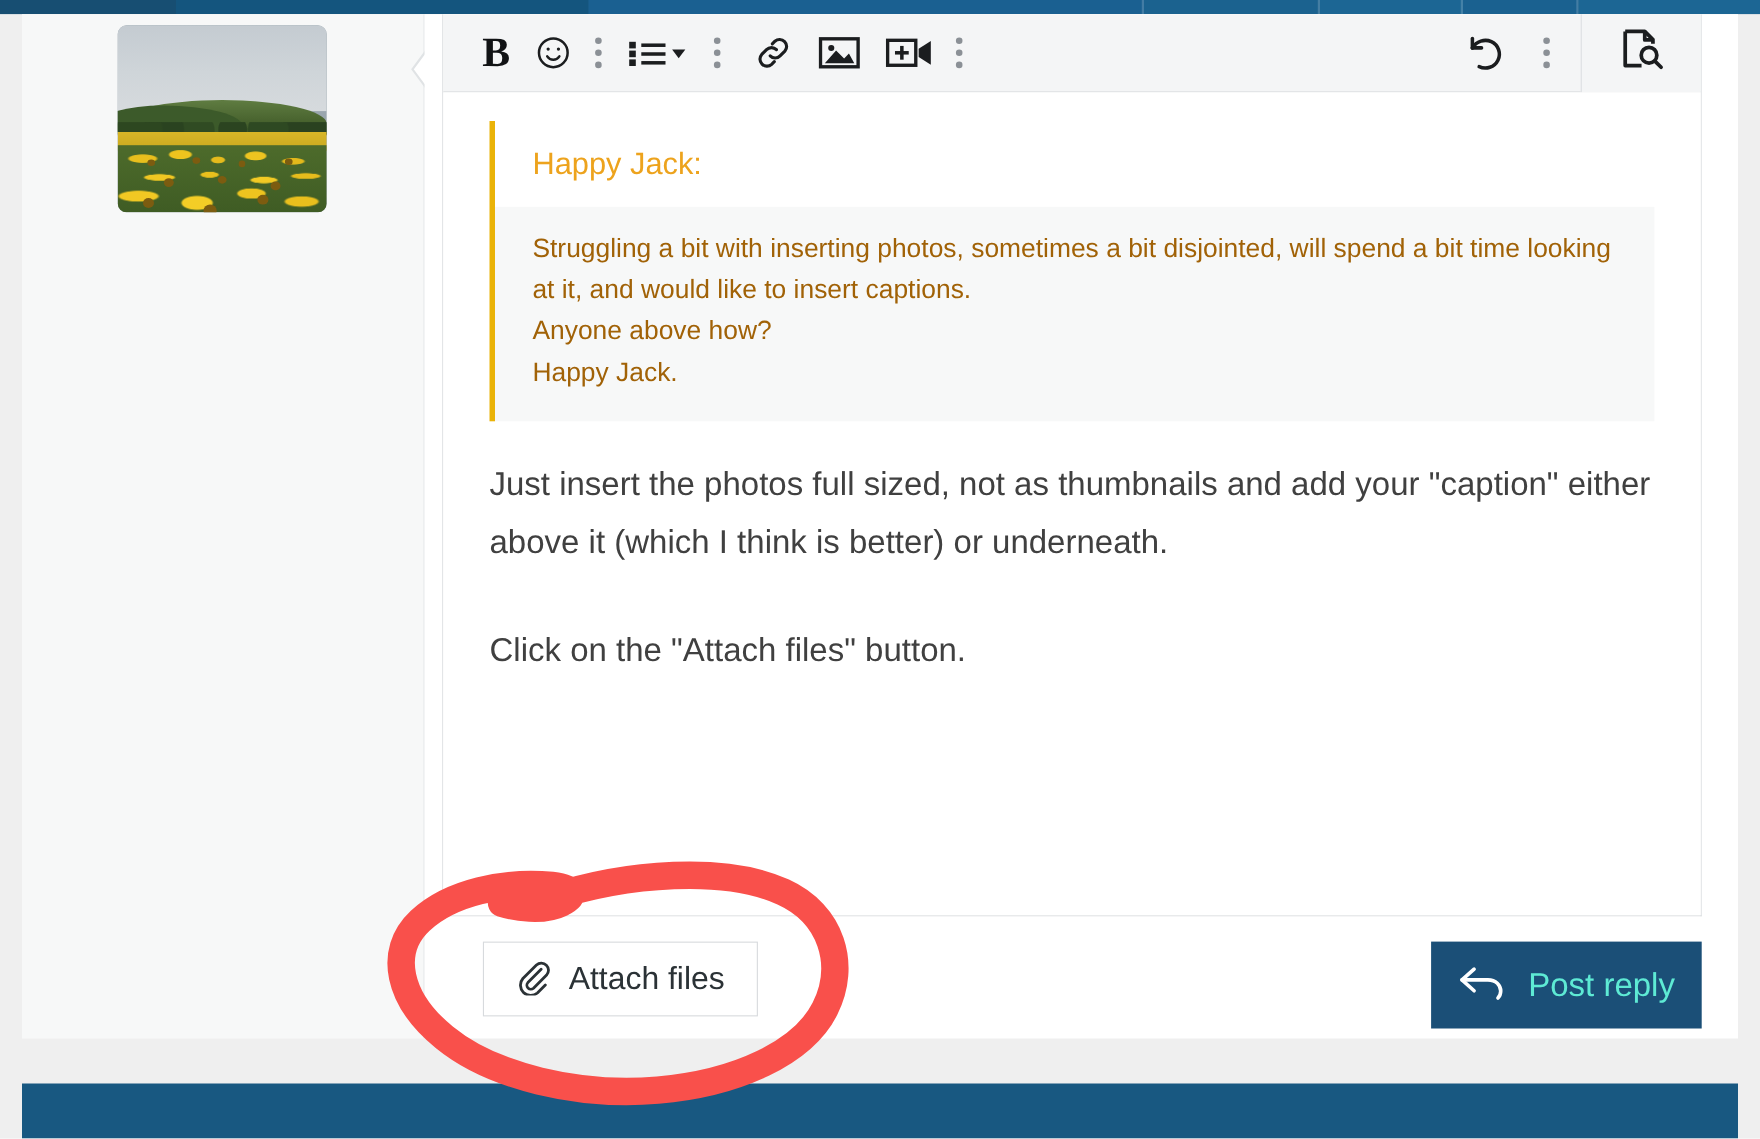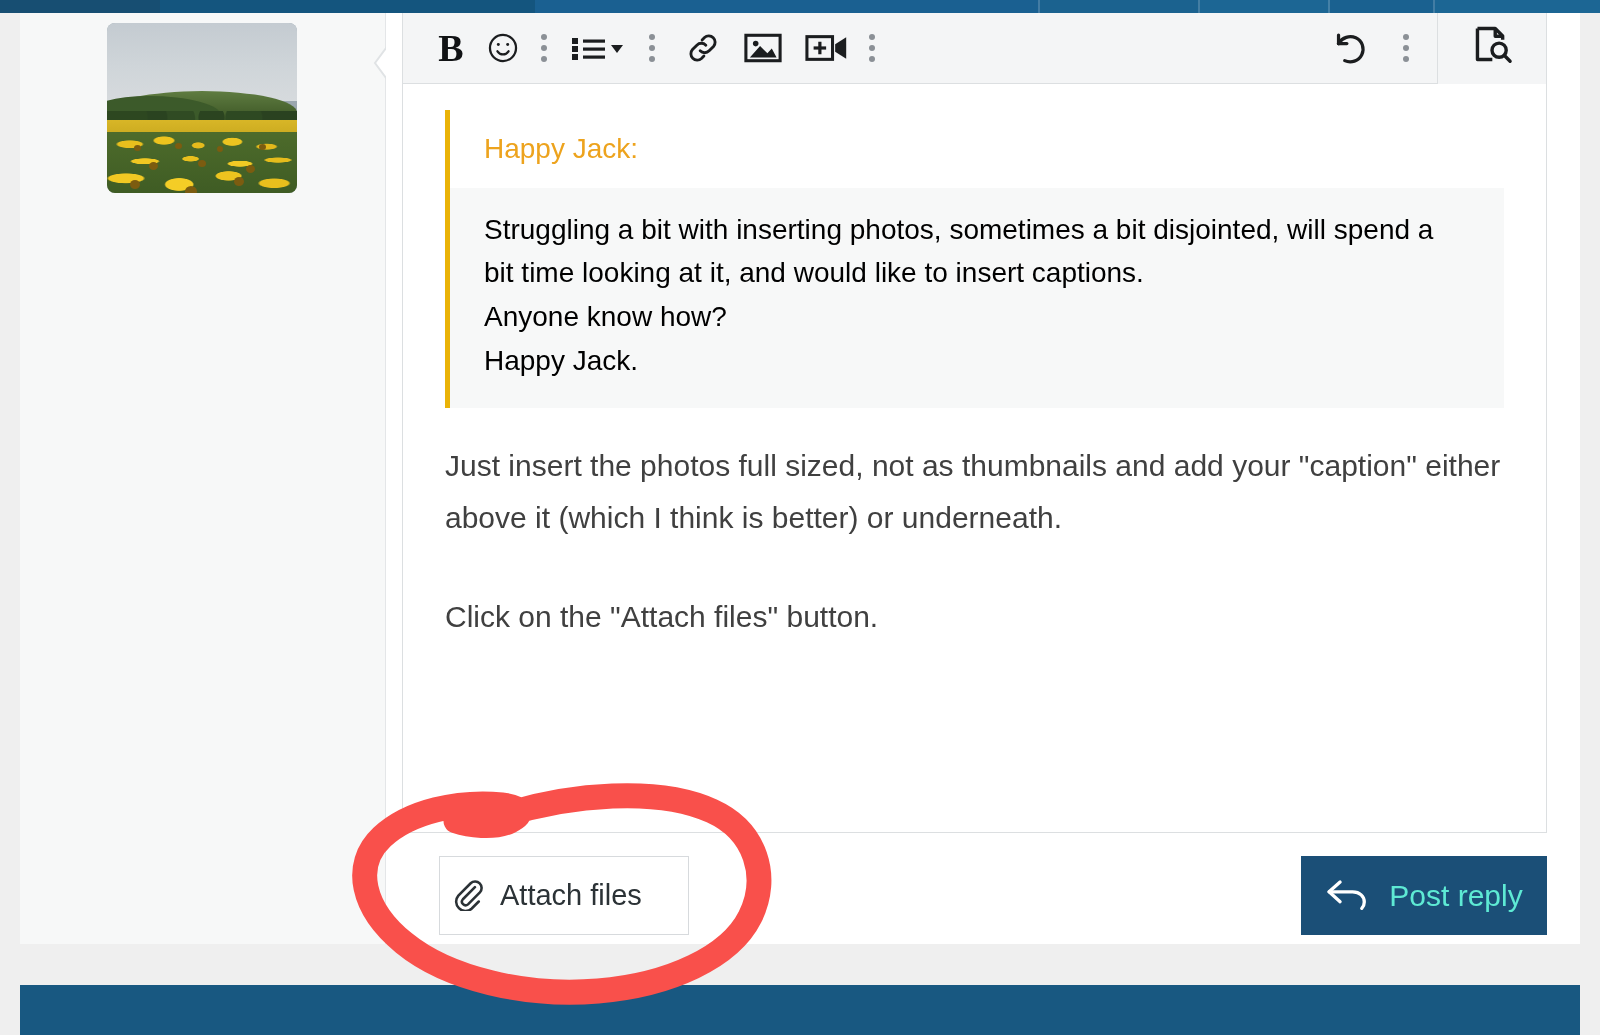--- a/index.html
+++ b/index.html
@@ -233,22 +233,22 @@
   .quote-head {
     color: #eda31d;
     font-size: 28px;
     padding: 22px 0 22px 34px;
     background: #ffffff;
     line-height: 1.2;
   }
   .quote-body {
     background: #f7f8f8;
     padding: 20px 34px 26px 34px;
-    color: #000000;
-    font-size: 28px;
+    color: #a16207;
+    font-size: 24px;
     line-height: 1.56;
   }
   .quote-body p { margin: 0; }
 
   .reply-text {
     color: #404040;
     font-size: 30px;
     line-height: 1.74;
     padding-top: 22px;
   }
@@ -257,28 +257,28 @@
 
   
   .actions {
     position: absolute;
     left: 16px; top: 838px;
     width: 1145px; height: 93px;
   }
   .attach-btn {
     position: absolute;
     left: 37px; top: 5px;
-    width: 250px; height: 79px;
+    width: 250px; height: 68px;
     background: #ffffff;
     border: 1px solid #d7dadd;
     box-sizing: border-box;
     display: flex;
     align-items: center;
     gap: 16px;
-    padding-left: 10px;
+    padding-left: 27px;
     cursor: pointer;
   }
   .attach-label {
     font-size: 29px;
     color: #2b3236;
   }
   .post-btn {
     position: absolute;
     right: 0px; top: 5px;
     width: 246px; height: 79px;
@@ -477,21 +477,21 @@
             </div>
           </div>
         </div>
 
         <div class="editor-body">
 
           <blockquote class="quote">
             <div class="quote-head">Happy Jack:</div>
             <div class="quote-body">
               <p>Struggling a bit with inserting photos, sometimes a bit disjointed, will spend a bit time looking at it,  and would like to insert captions.</p>
-              <p>Anyone know how?</p>
+              <p>Anyone above how?</p>
               <p>Happy Jack.</p>
             </div>
           </blockquote>
 
           <div class="reply-text">
             <p>Just insert the photos full sized, not as thumbnails and add your "caption" either above it (which I think is better) or underneath.</p>
             <p>Click on the "Attach files" button.</p>
           </div>
         </div>
       </div>

